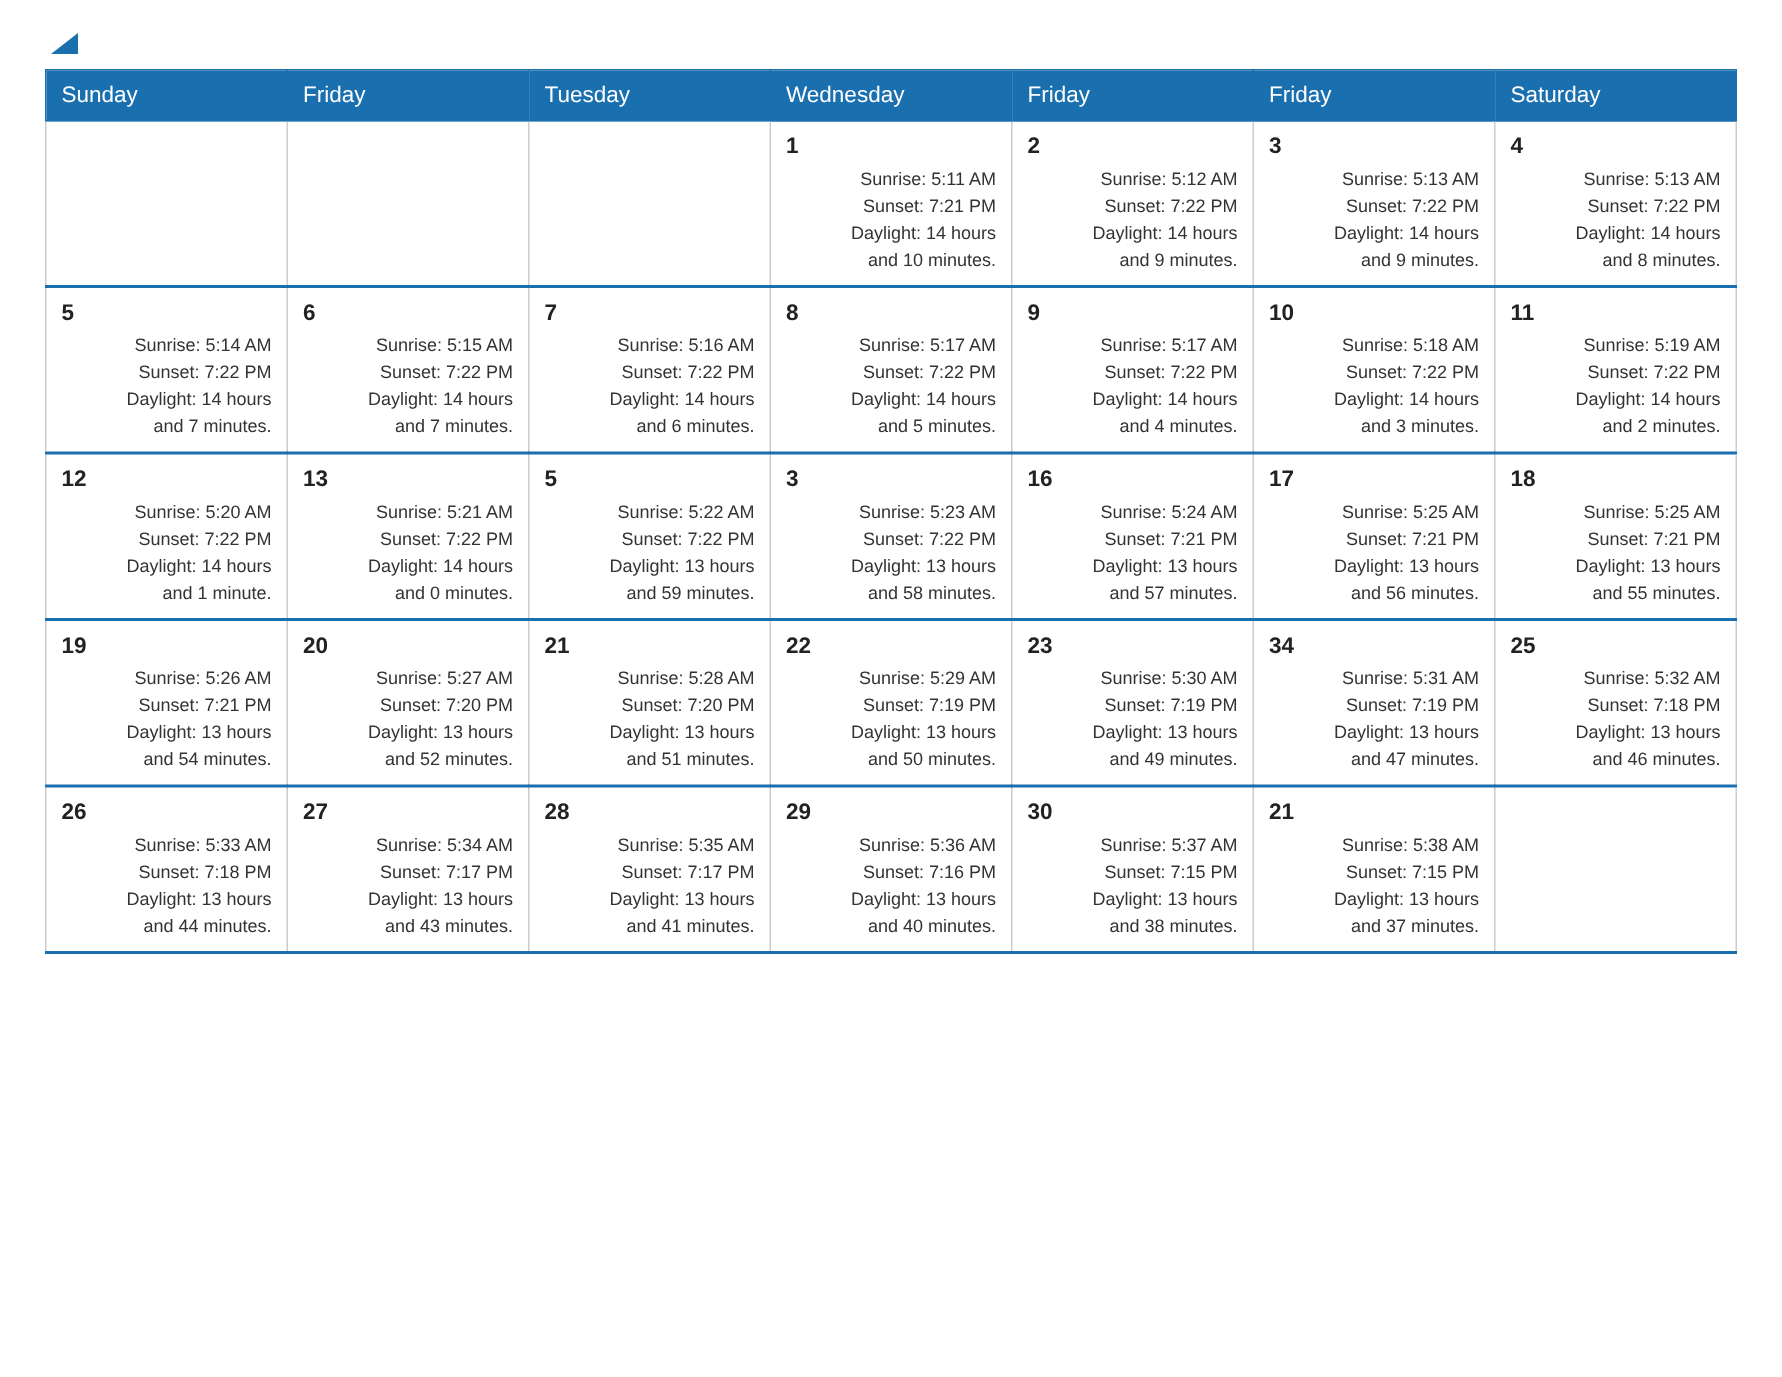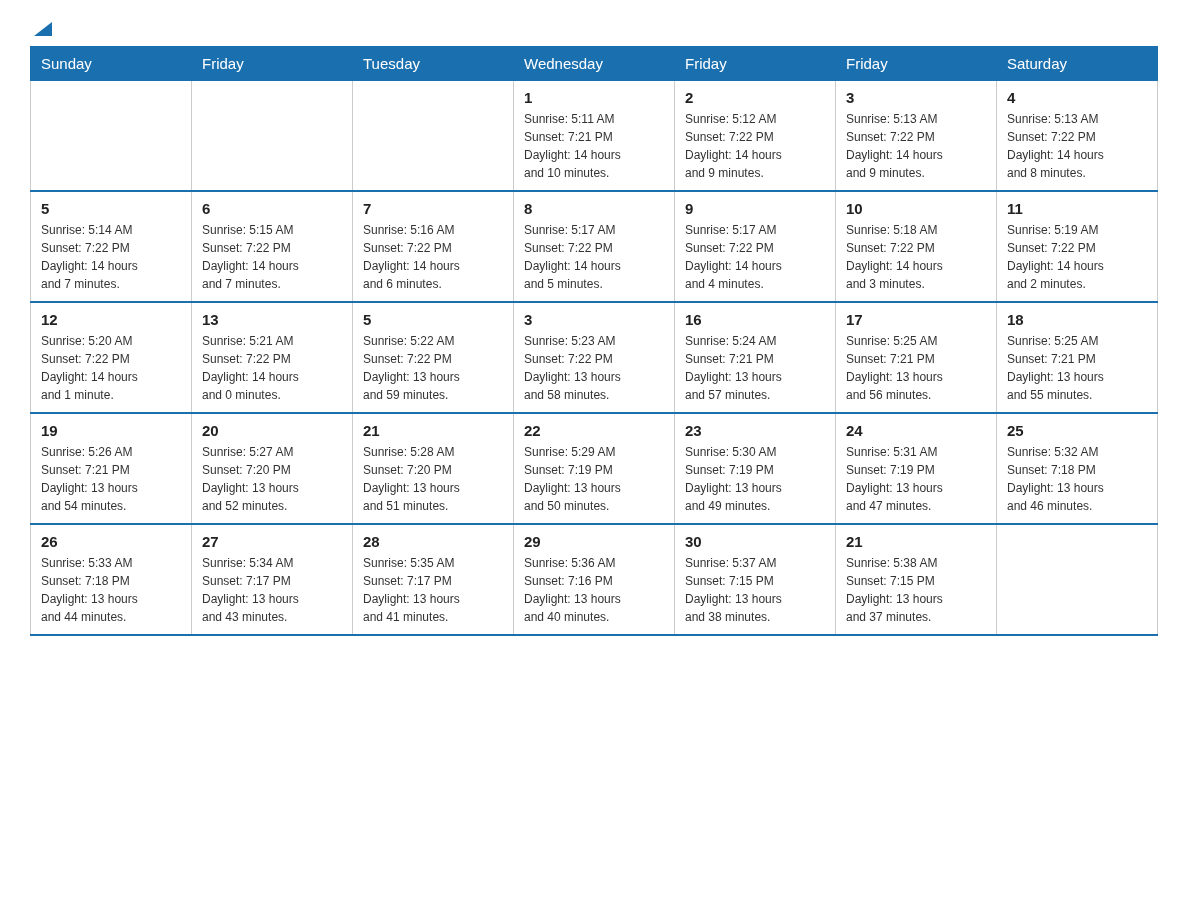--- a/index.html
+++ b/index.html
@@ -84,20 +84,21 @@
     .day-number {
       font-size: 15px;
       font-weight: bold;
       color: #222;
       margin-bottom: 4px;
     }
     .day-info {
       font-size: 12px;
       color: #333;
       line-height: 1.5;
+      text-align: right;
     }
     .empty-cell {
       background: #fff;
     }
   </style>
 </head>
 <body>
 
 <div class="header-area">
   <div class="logo">
@@ -227,21 +228,21 @@
         </td>
         <td>
           <div class="day-number">22</div>
           <div class="day-info">Sunrise: 5:29 AM<br>Sunset: 7:19 PM<br>Daylight: 13 hours<br>and 50 minutes.</div>
         </td>
         <td>
           <div class="day-number">23</div>
           <div class="day-info">Sunrise: 5:30 AM<br>Sunset: 7:19 PM<br>Daylight: 13 hours<br>and 49 minutes.</div>
         </td>
         <td>
-          <div class="day-number">24</div>
+          <div class="day-number">34</div>
           <div class="day-info">Sunrise: 5:31 AM<br>Sunset: 7:19 PM<br>Daylight: 13 hours<br>and 47 minutes.</div>
         </td>
         <td>
           <div class="day-number">25</div>
           <div class="day-info">Sunrise: 5:32 AM<br>Sunset: 7:18 PM<br>Daylight: 13 hours<br>and 46 minutes.</div>
         </td>
       </tr>
       <tr>
         <td>
           <div class="day-number">26</div>

